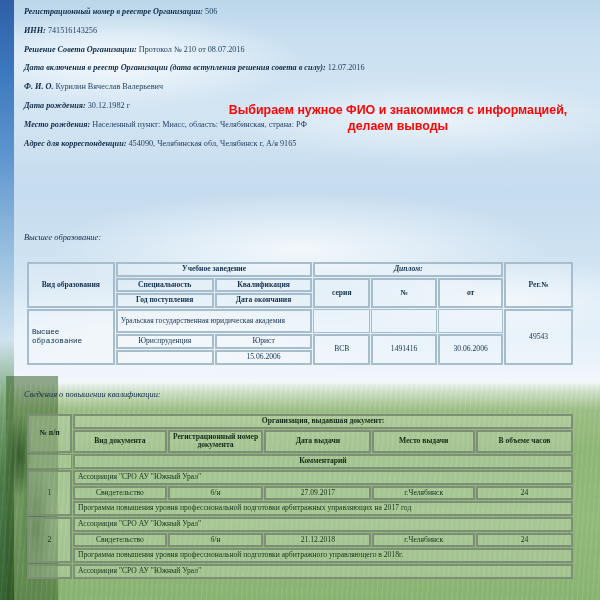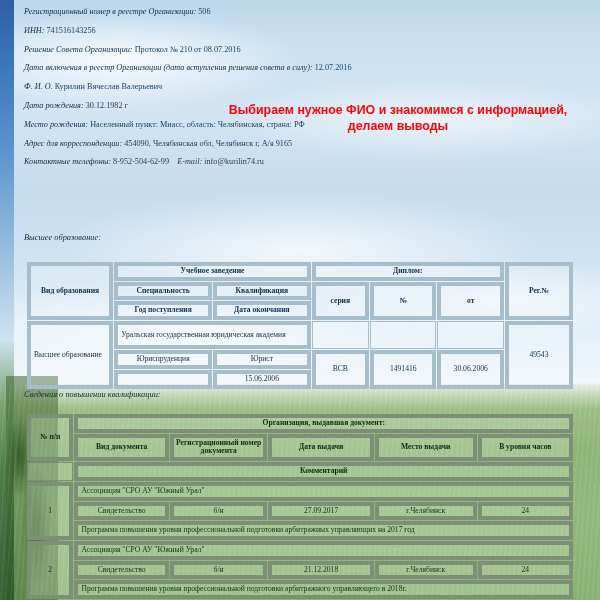--- a/index.html
+++ b/index.html
@@ -92,21 +92,21 @@
     width: 420px;
   }
   .info-line {
     font-size: 8.2px;
     color: #12304f;
     line-height: 1;
     margin-bottom: 10.6px;
     white-space: nowrap;
   }
   .info-line .lbl {
-    font-weight: normal;
+    font-weight: bold;
     font-style: italic;
     color: #0d2a47;
     margin-top: 21px;
   }
   .info-line .val {
     font-weight: normal;
     font-style: normal;
     color: #1b3c5e;
   }
   .info-line .lbl-em {
@@ -154,21 +154,21 @@
   
   table.doc-table {
     position: absolute;
     border-collapse: separate;
     border-spacing: 1px;
     font-size: 7.6px;
     color: #12304f;
     background: transparent;
   }
   table.doc-table td {
-    border: 4px solid #a3a3a3;
+    border: 2px solid #a3a3a3;
     background: rgba(255,255,255,0.16);
     padding: 1px 2px;
     vertical-align: middle;
     text-align: center;
     line-height: 1.15;
   }
   table.doc-table td.hd {
     font-weight: bold;
   }
   table.doc-table td.left {
@@ -243,59 +243,52 @@
     <div class="info-line">
       <span class="lbl">Место рождения:</span>
       <span class="val">Населенный пункт: Миасс, область: Челябинская, страна: РФ</span>
     </div>
 
     <div class="info-line">
       <span class="lbl">Адрес для корреспонденции:</span>
       <span class="val">454090, Челябинская обл, Челябинск г, А/я 9165</span>
     </div>
 
-    <div class="info-line">
-      <span class="lbl">Контактные телефоны:</span>
-      <span class="val">8-952-504-62-99</span>
-      &nbsp;&nbsp;
-      <span class="lbl-em">E-mail:</span>
-      <span class="val">info@kurilin74.ru</span>
-    </div>
   </div>
 
   <div class="annotation">
     <div>Выбираем нужное ФИО и знакомимся с информацией,</div>
     <div>делаем выводы</div>
   </div>
 
 
   <div class="sub-label" id="lbl-edu">Высшее образование:</div>
 
   <table class="doc-table" id="tbl-edu">
     <tbody>
         <tr>
       <td class="hd" rowspan="3" style="width:86px;">Вид образования</td>
       <td class="hd" colspan="2" style="width:196px;">Учебное заведение</td>
-      <td class="hd" colspan="3" style="width:182px;">Диплом:</td>
+      <td class="hd" colspan="3" style="width:182px;font-style:italic;">Диплом:</td>
       <td class="hd" rowspan="3" style="width:70px;">Рег.№</td>
     </tr>
     <tr>
       <td class="hd" style="width:98px;">Специальность</td>
       <td class="hd" style="width:98px;">Квалификация</td>
       <td class="hd" rowspan="2" style="width:55px;">серия</td>
       <td class="hd" rowspan="2" style="width:65px;">№</td>
       <td class="hd" rowspan="2" style="width:62px;">от</td>
     </tr>
     <tr>
       <td class="hd">Год поступления</td>
       <td class="hd">Дата окончания</td>
     </tr>
 
     <tr>
-      <td class="left" rowspan="3" style="height:50px;">Высшее образование</td>
+      <td class="left" rowspan="3" style="height:50px;font-family:Liberation Mono, monospace;">Высшее образование</td>
       <td class="left" colspan="2" style="height:18px;margin-left:20px;">Уральская государственная юридическая академия</td>
       <td class="blank"></td>
       <td class="blank"></td>
       <td class="blank"></td>
       <td rowspan="3">49543</td>
     </tr>
     <tr>
       <td>Юриспруденция</td>
       <td>Юрист</td>
       <td rowspan="2">ВСВ</td>
@@ -315,21 +308,21 @@
     <tbody>
         <tr>
       <td class="hd" rowspan="2" style="width:42px;">№ п/п</td>
       <td class="hd" colspan="5">Организация, выдавшая документ:</td>
     </tr>
     <tr>
       <td class="hd" style="width:92px;">Вид документа</td>
       <td class="hd" style="width:92px;">Регистрационный номер документа</td>
       <td class="hd" style="width:110px;">Дата выдачи</td>
       <td class="hd" style="width:104px;">Место выдачи</td>
-      <td class="hd" style="width:100px;">В уровня часов</td>
+      <td class="hd" style="width:100px;">В объеме часов</td>
     </tr>
     <tr>
       <td class="blank"></td>
       <td class="hd" colspan="5">Комментарий</td>
     </tr>
 
     <tr>
       <td rowspan="3">1</td>
       <td class="left" colspan="5">Ассоциация "СРО АУ "Южный Урал"</td>
     </tr>

